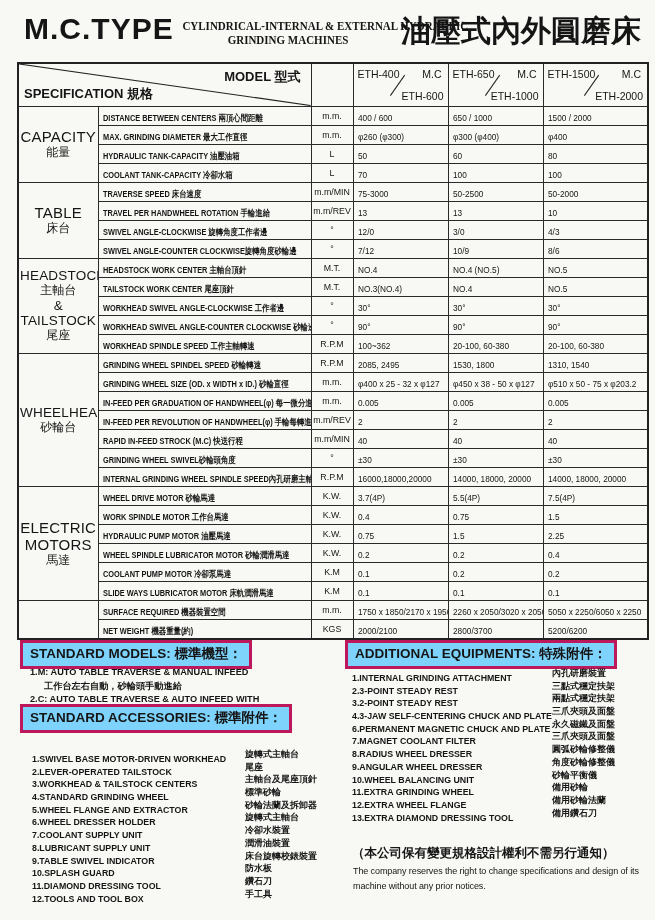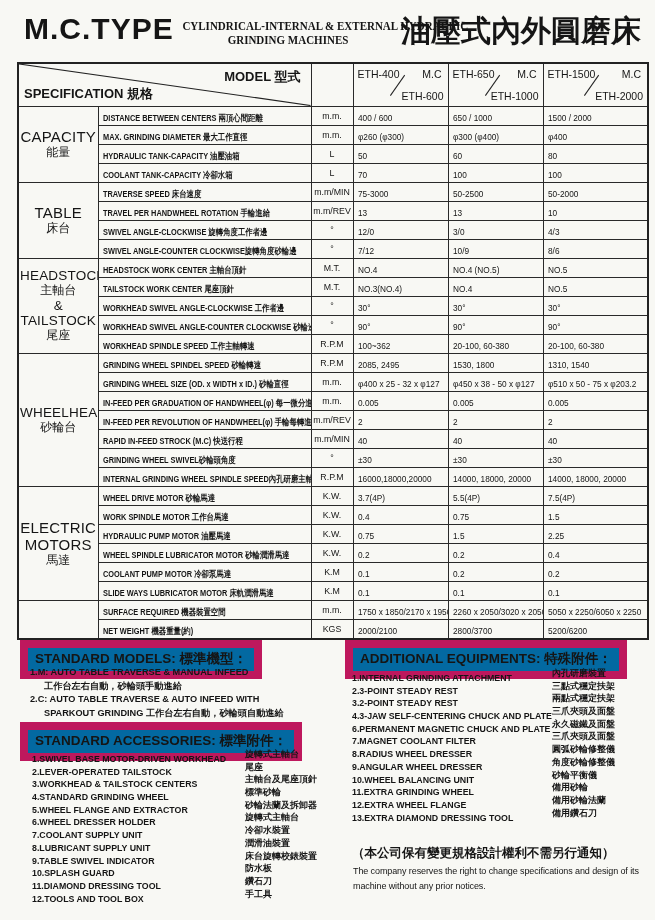--- a/index.html
+++ b/index.html
@@ -76,26 +76,26 @@
   .unit-cell { text-align:center; font-size:8.8px; padding:0 1px; white-space:nowrap; }
   .val-cell  { padding:0 0 0 4px; white-space:nowrap; }
   .val-cell .cond {
     display:inline-block; font-size:9.5px;
     transform:scaleX(0.87); transform-origin:0 50%; white-space:nowrap;
   }
 
   
   .box-title {
     position:absolute; display:inline-block;
-    border:8px solid #be185d; background:#0369a1;
+    border:3px solid #be185d; background:#7dd3fc;
     padding:2px 7px 3px 7px;
     font-size:13.5px; font-weight:bold; white-space:nowrap;
   }
   #std-models-box { left:20px; top:640px; }
-  #std-acc-box    { left:20px; top:722px; }
+  #std-acc-box    { left:20px; top:704px; }
   #add-eq-box     { left:345px; top:640px; }
 
   .models-list { position:absolute; left:30px; top:666px; }
   .models-list .ln { font-size:9.2px; font-weight:bold; line-height:13.5px; white-space:nowrap; }
   .models-list .ln.indent { padding-left:14px; }
 
   .pair-list { position:absolute; }
   #acc-list { left:32px;  top:748px; width:310px; }
   #eq-list  { left:352px; top:667px; width:295px; }
   .pair-item { position:relative; height:12.7px; white-space:nowrap; }

